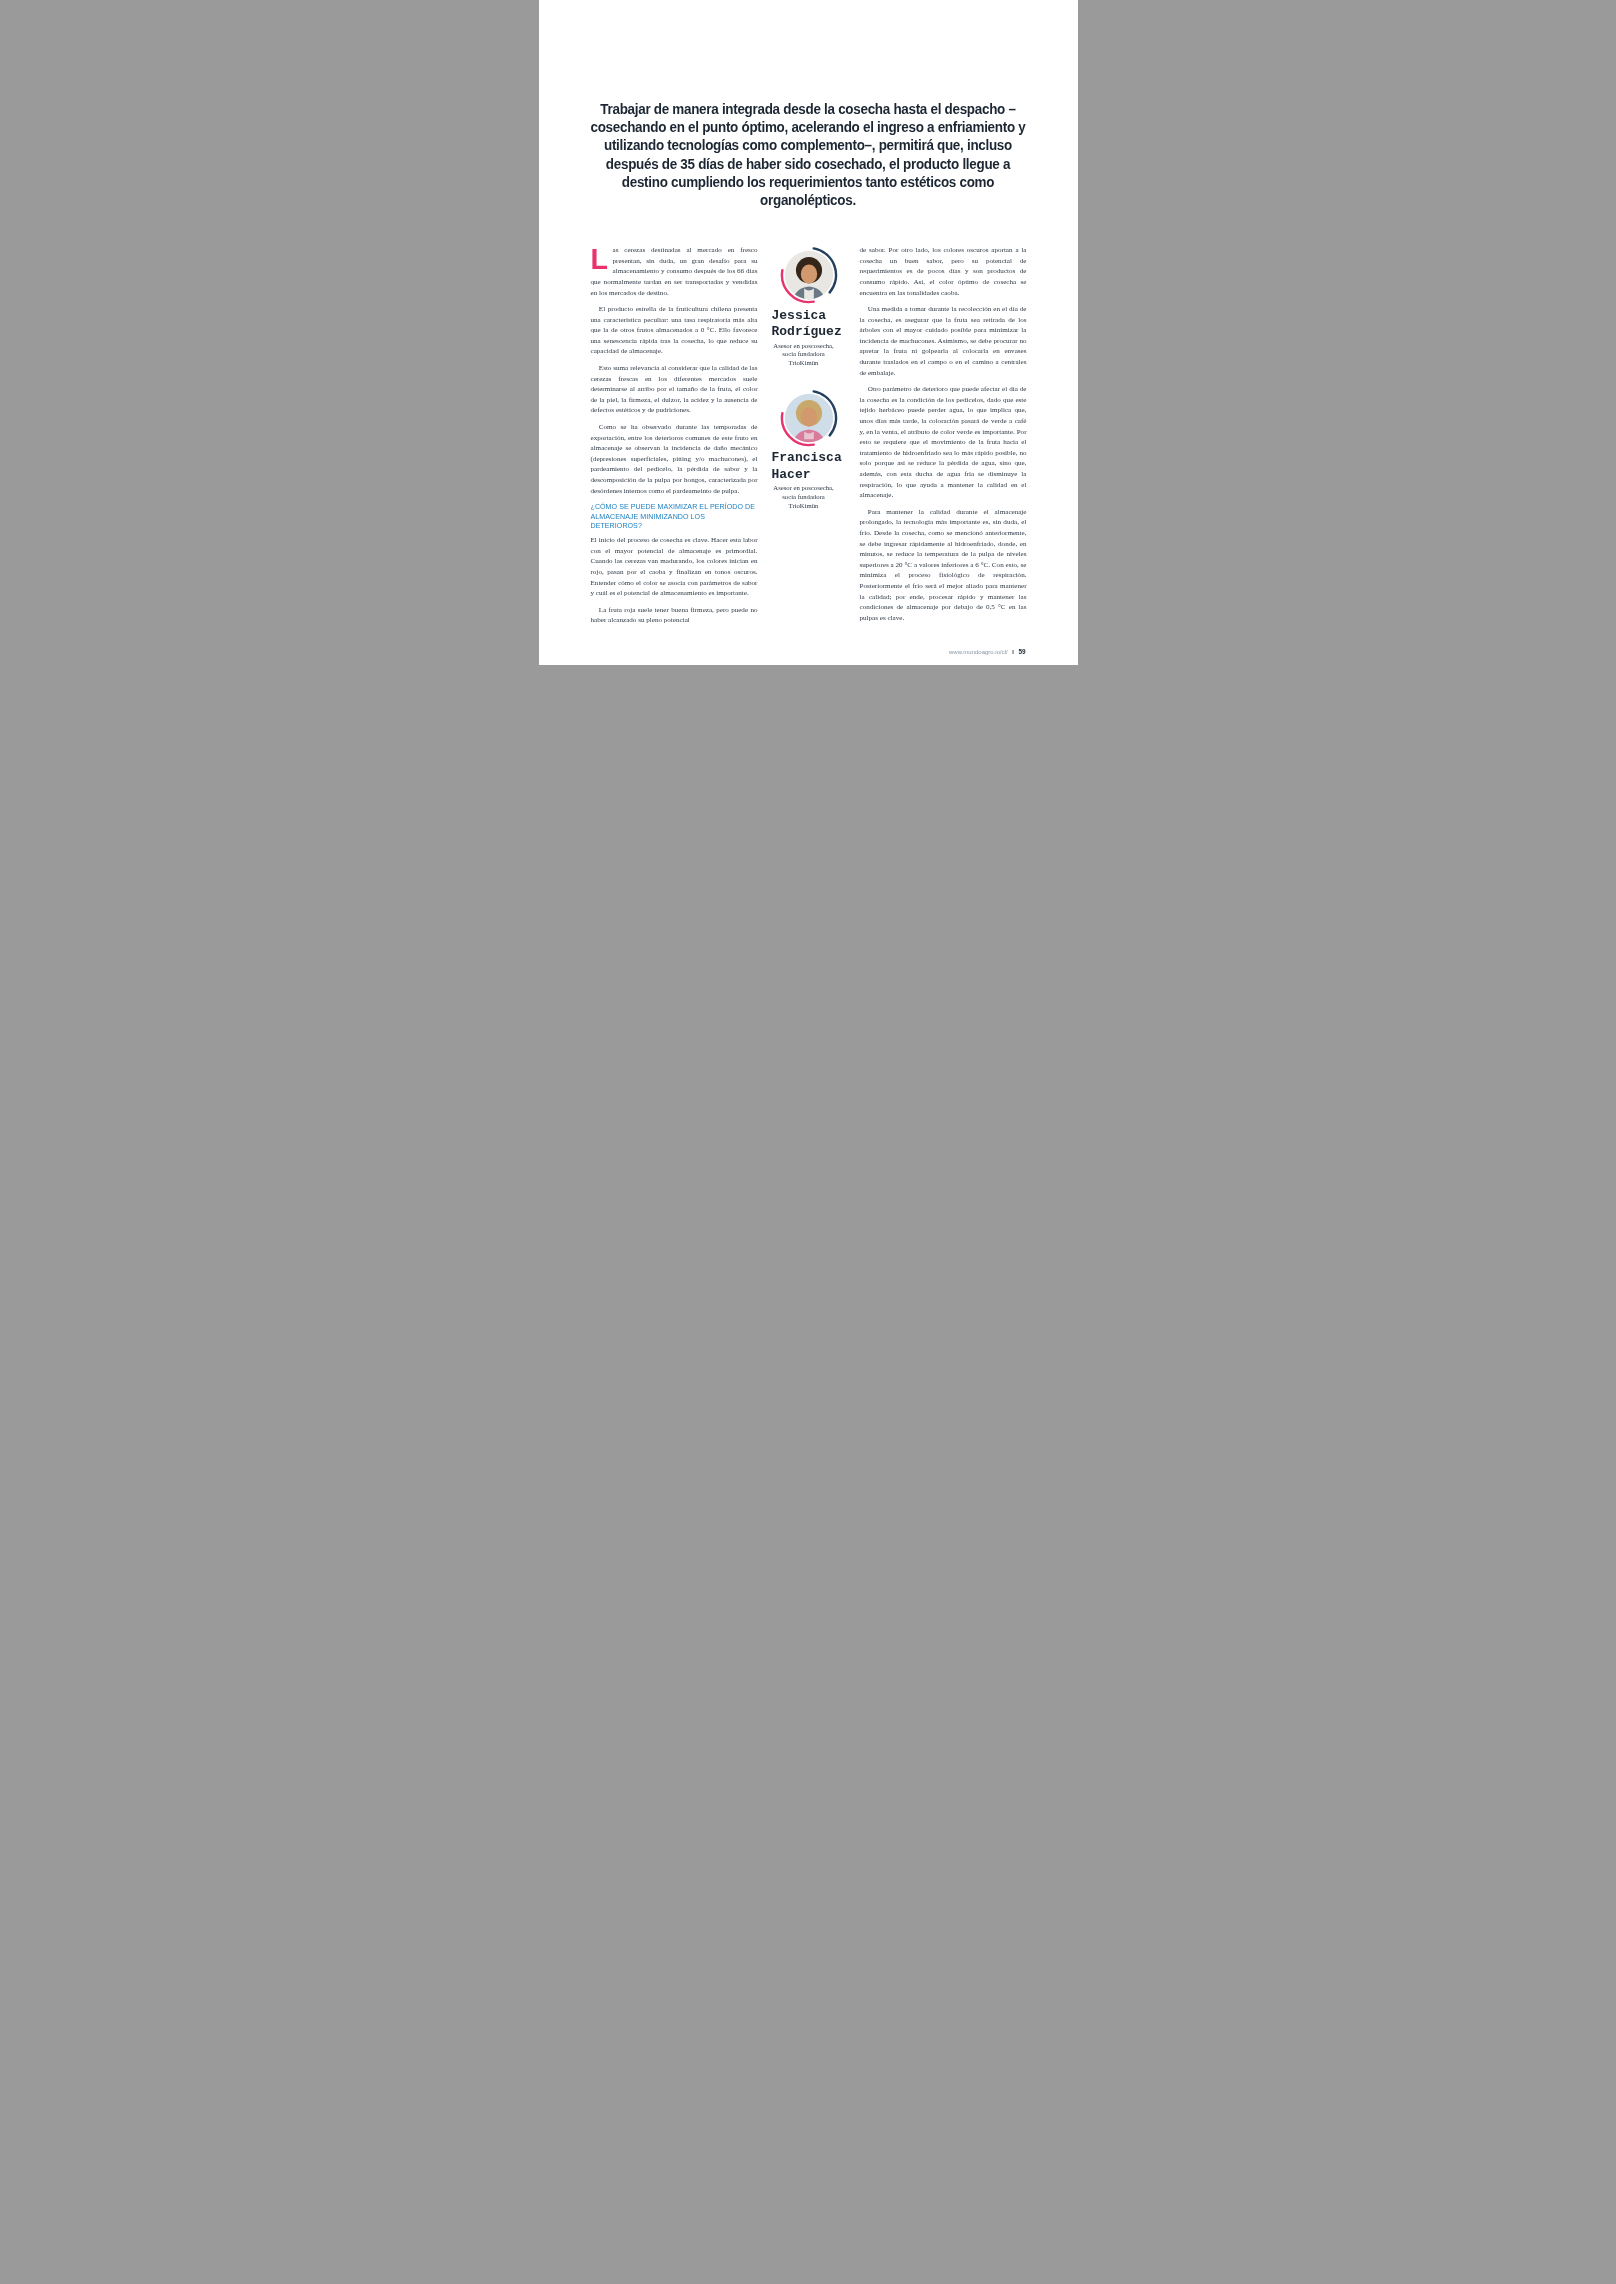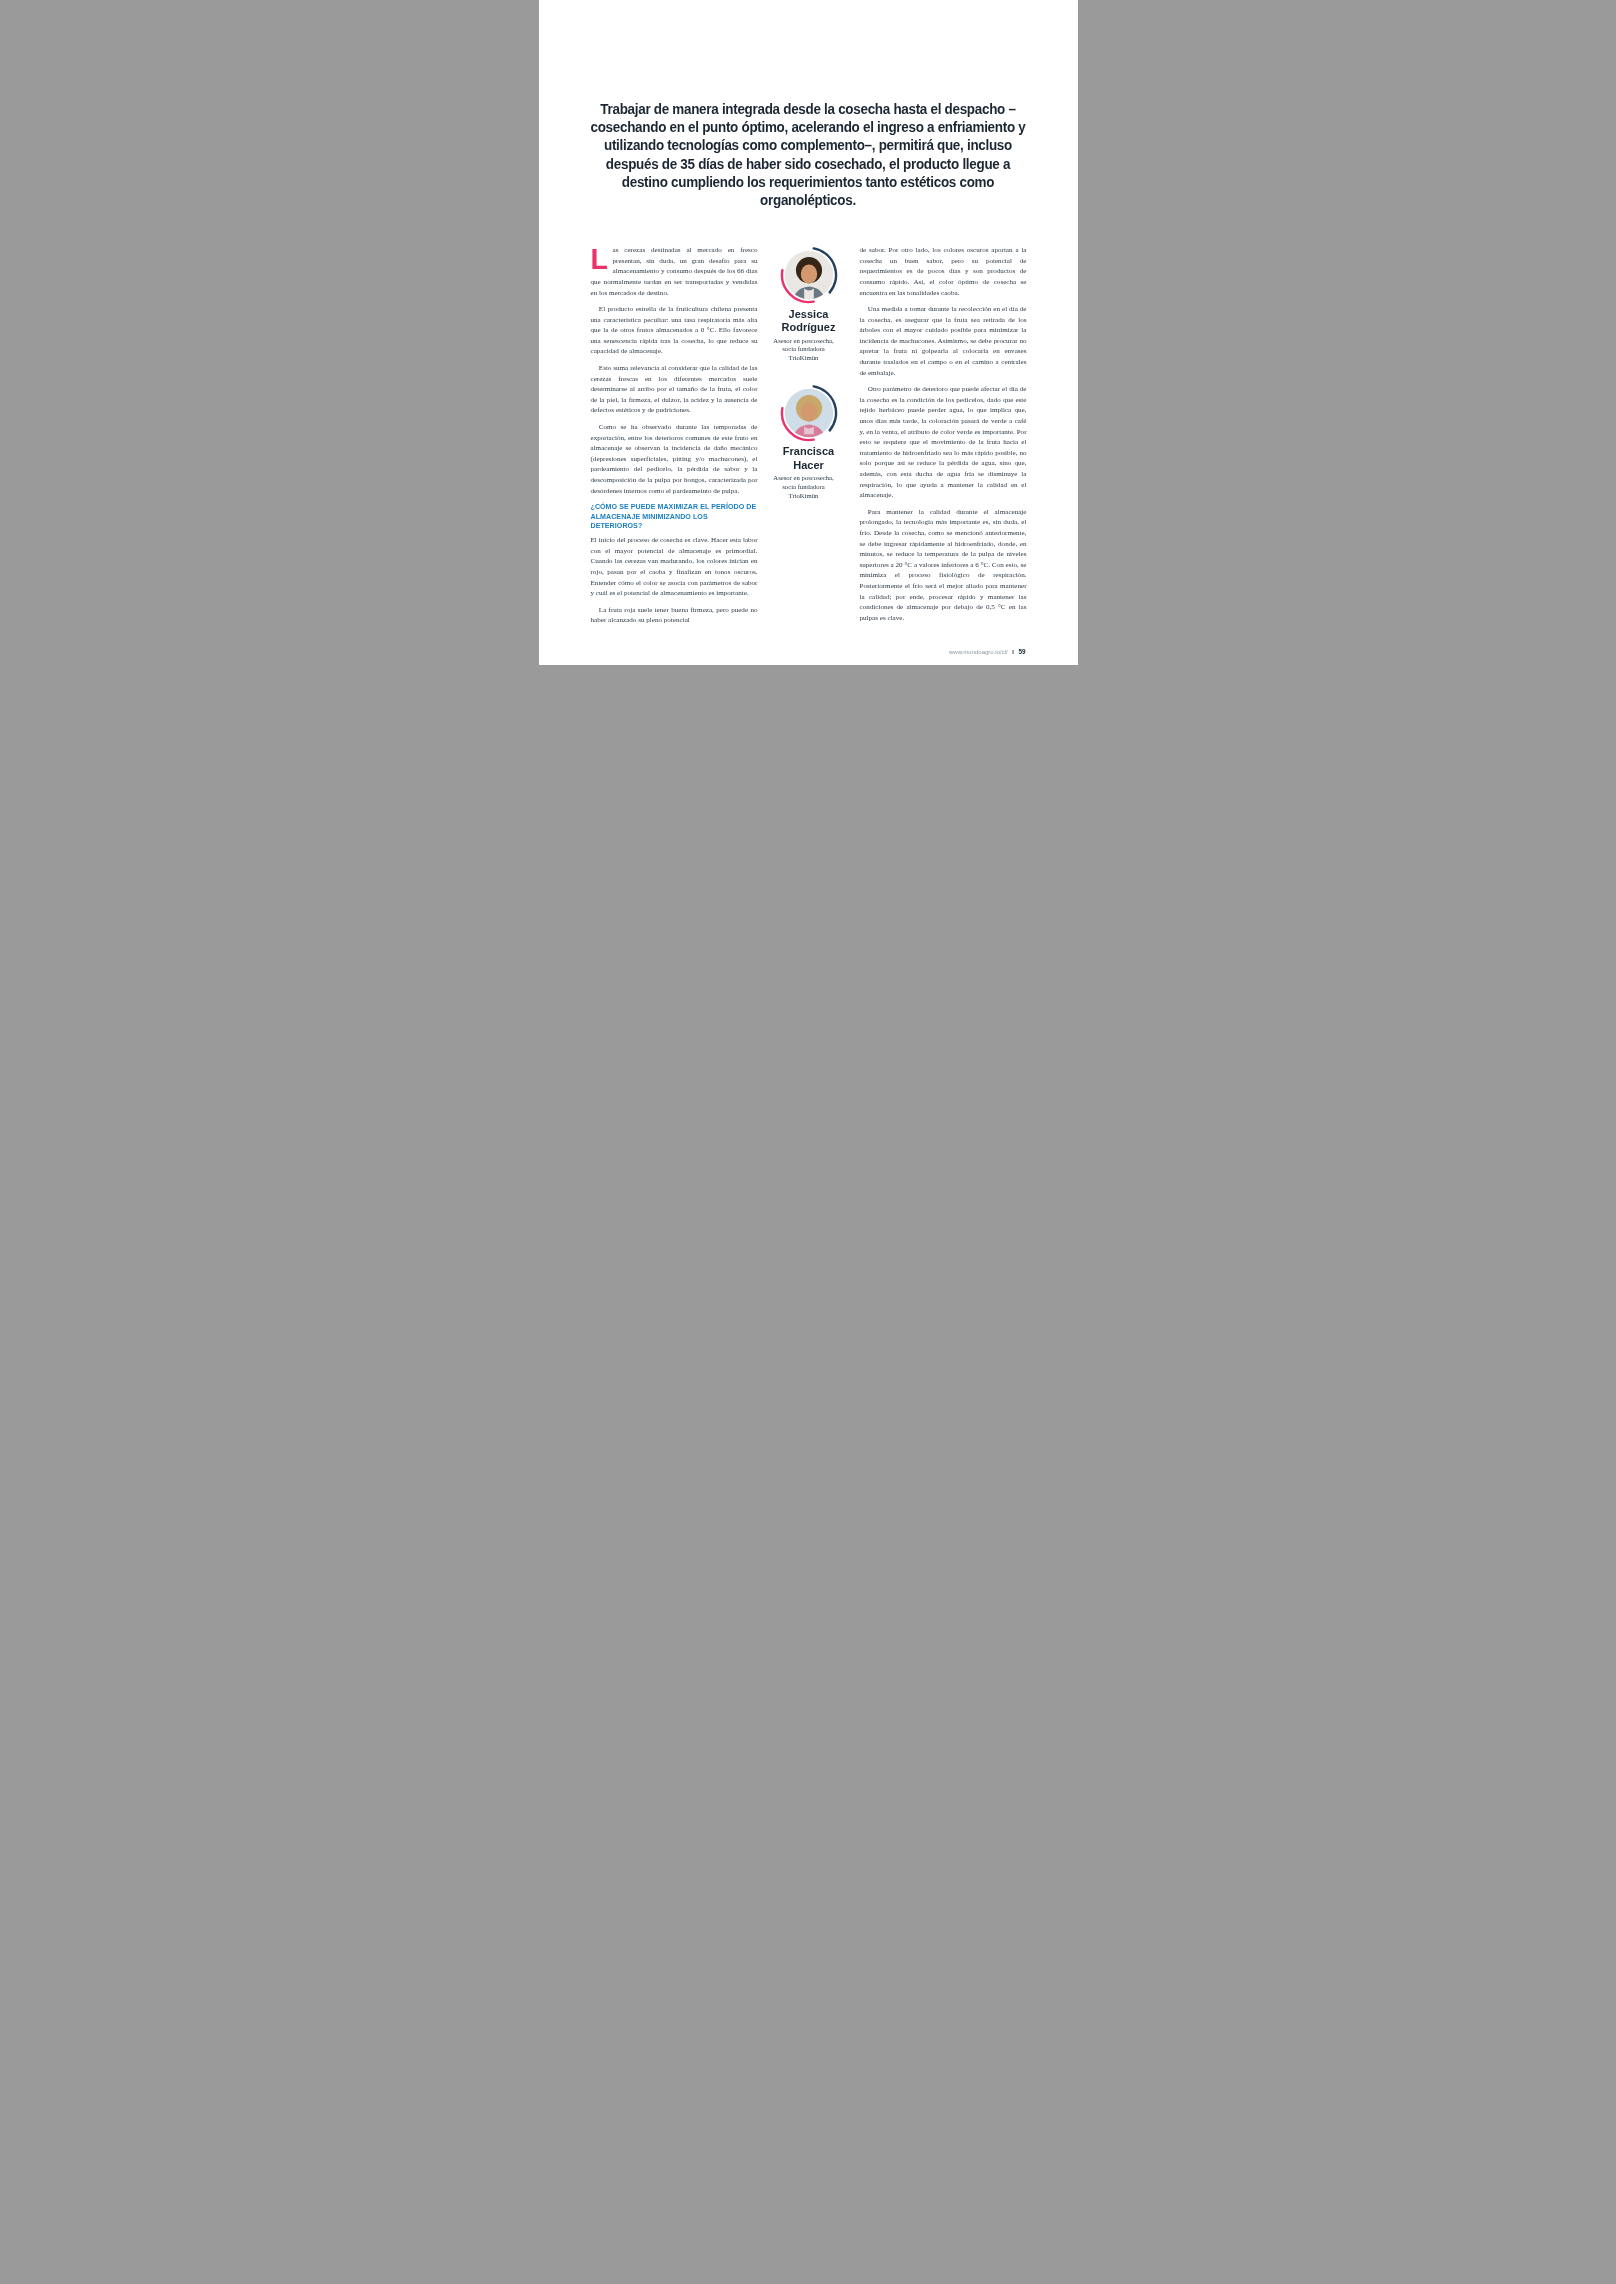--- a/index.html
+++ b/index.html
@@ -54,21 +54,21 @@
     font-family: "Liberation Sans", sans-serif;
     font-weight: 700;
     font-size: 28.6px;
     line-height: 25px;
     padding: 1.4px 4.6px 0 0;
     color: #e8336d;
   }
 
   .subhead {
     font-family: "Liberation Sans", sans-serif;
-    font-weight: 700;
+    font-weight: 400;
     font-size: 7.1px;
     line-height: 1.4;
     letter-spacing: 0.05px;
     color: #1b7fc3;
     margin: 6.4px 0 2.8px 0;
     text-align: left;
   }
 
   
   .mid-col {
@@ -81,25 +81,24 @@
   .profile {
     display: flex;
     flex-direction: column;
     align-items: center;
     width: 74px;
   }
   .avatar-wrap { width: 58px; height: 58px; }
   .avatar-wrap svg { width: 100%; height: 100%; display: block; }
   .profile-name {
     margin-top: 3.7px;
-    font-family: Liberation Sans, sans-serif;
+    font-family: Liberation Mono, monospace;
     font-weight: 700;
-    font-size: 11px;
+    font-size: 13px;
     line-height: 1.25;
-    text-align: center;
     color: #1c2733;
   }
   .profile-role {
     margin-top: 1.4px;
     font-family: "Liberation Serif", serif;
     font-size: 6.7px;
     line-height: 1.3;
     text-align: center;
     color: #2d3845;
     width: 64px;

